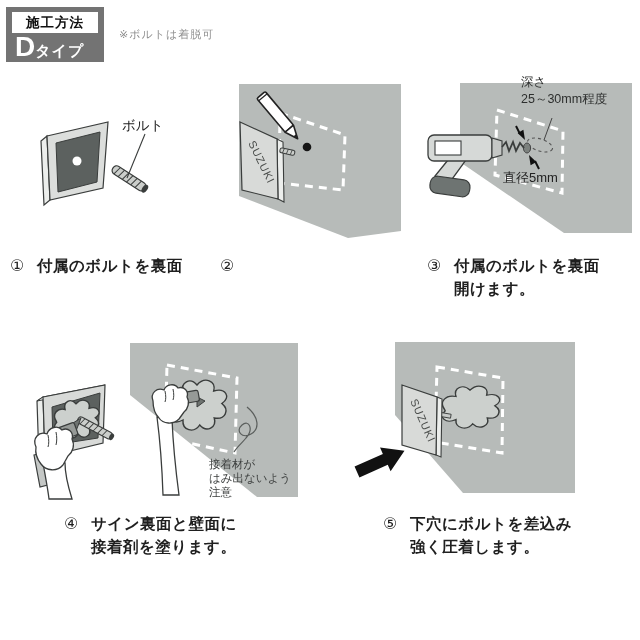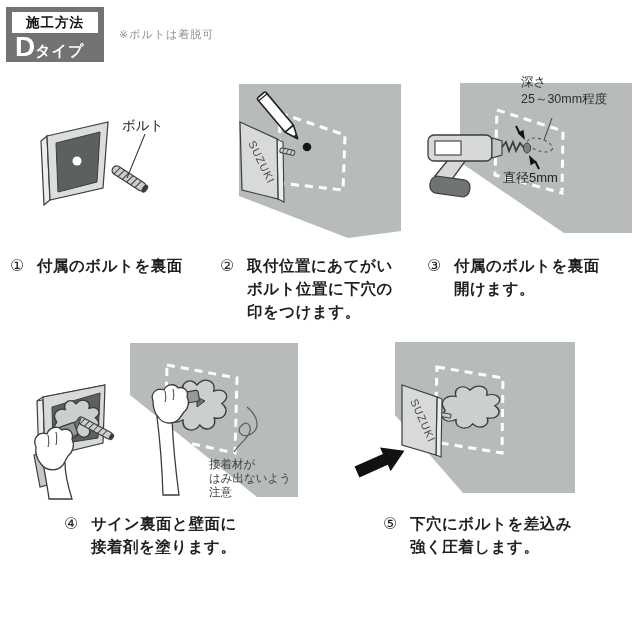--- a/index.html
+++ b/index.html
@@ -164,25 +164,20 @@
 
   <div class="caption" style="left:10px;top:254px;width:208px">
     <span class="num">①</span>
     <div>
       <div>付属のボルトを裏面</div>
     </div>
   </div>
 
   <div class="caption" style="left:220px;top:254px;width:205px">
     <span class="num">②</span>
-    <div>
-      <div>取付位置にあてがい</div>
-      <div>ボルト位置に下穴の</div>
-      <div>印をつけます。</div>
-    </div>
   </div>
 
   <div class="caption" style="left:427px;top:254px;width:212px">
     <span class="num">③</span>
     <div>
       <div>付属のボルトを裏面</div>
       <div>開けます。</div>
     </div>
   </div>
 

